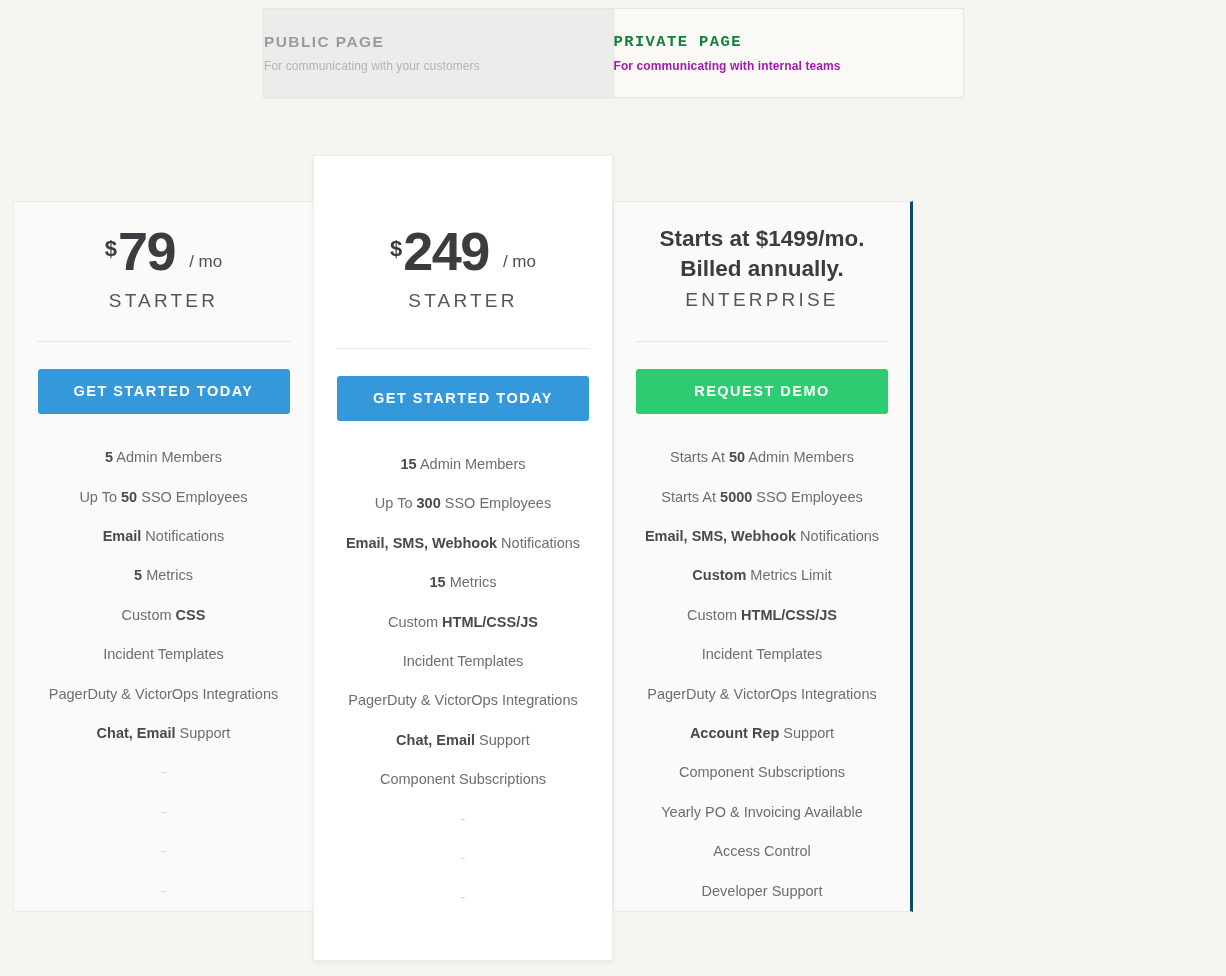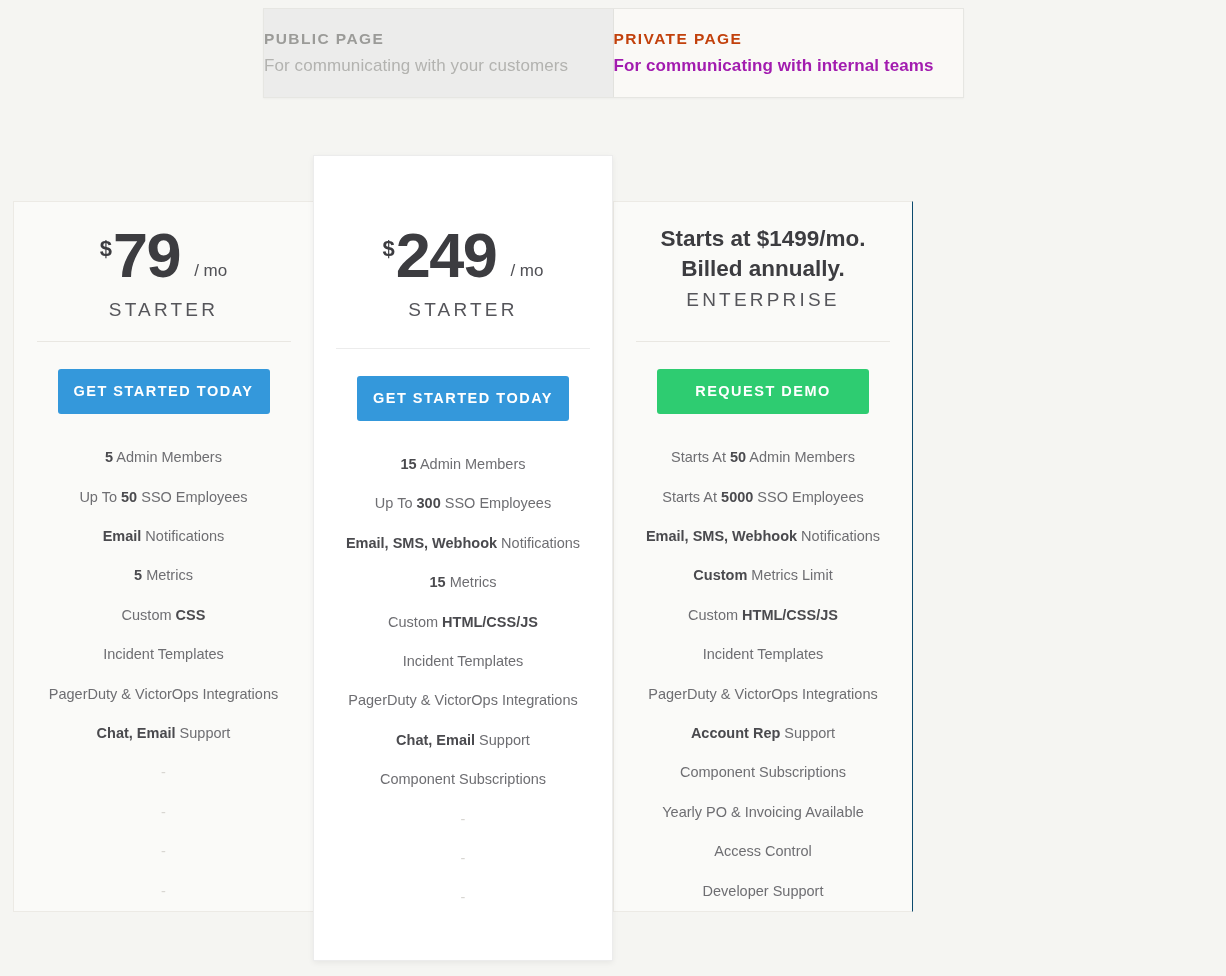--- a/index.html
+++ b/index.html
@@ -45,23 +45,23 @@
   .tab.active {
     background: #faf9f6;
   }
   .tab-title {
     font-size: 15.5px;
     font-weight: bold;
     letter-spacing: 1.4px;
     margin-bottom: 8px;
   }
   .tab.inactive .tab-title { color: #9b9b98; }
-  .tab.active .tab-title { color: #c2410c; }
+  .tab.active .tab-title { color: #15803d; font-family: Liberation Mono, monospace; }
   .tab-sub {
-    font-size: 17px;
+    font-size: 12px;
     letter-spacing: 0.1px;
   }
   .tab.inactive .tab-sub { color: #b3b3b0; }
   .tab.active .tab-sub { color: #a21caf; font-weight: bold; }
 
   
   .pricing-row {
     position: absolute;
     left: 13px;
     top: 201px;
@@ -74,21 +74,21 @@
     position: relative;
     width: 300px;
     background: #fafaf8;
     border: 1px solid #eceae5;
     border-right: none;
     padding: 0 18px;
     display: flex;
     flex-direction: column;
     align-items: center;
   }
-  .card:last-child { border-right: 1px solid #0c4a6e; }
+  .card:last-child { border-right: 3px solid #0c4a6e; }
 
   
   .card.featured {
     position: absolute;
     left: 300px;
     top: -46px;
     width: 300px;
     height: 806px;
     background: #ffffff;
     border: 1px solid #ececec;
@@ -116,21 +116,21 @@
     white-space: nowrap;
   }
   .currency {
     font-size: 22px;
     font-weight: bold;
     color: #3c3c40;
     margin-top: 14px;
     margin-right: 1px;
   }
   .amount {
-    font-size: 63px;
+    font-size: 54px;
     font-weight: bold;
     color: #3c3c40;
     letter-spacing: -1.5px;
   }
   .per {
     font-size: 17px;
     color: #515156;
     align-self: flex-end;
     margin-bottom: 8px;
     margin-left: 14px;
@@ -157,21 +157,21 @@
   .divider {
     width: 254px;
     height: 1px;
     background: #e9e7e2;
     margin: 0 auto;
   }
   .featured .divider { background: #ececec; }
 
   .cta {
     display: block;
-    width: 212px;
+    width: 252px;
     margin: 27px auto 0;
     padding: 14px 0 15px;
     border: none;
     border-radius: 3px;
     color: #fff;
     font-family: "Liberation Sans", sans-serif;
     font-size: 14.5px;
     font-weight: bold;
     letter-spacing: 1.5px;
     text-align: center;

